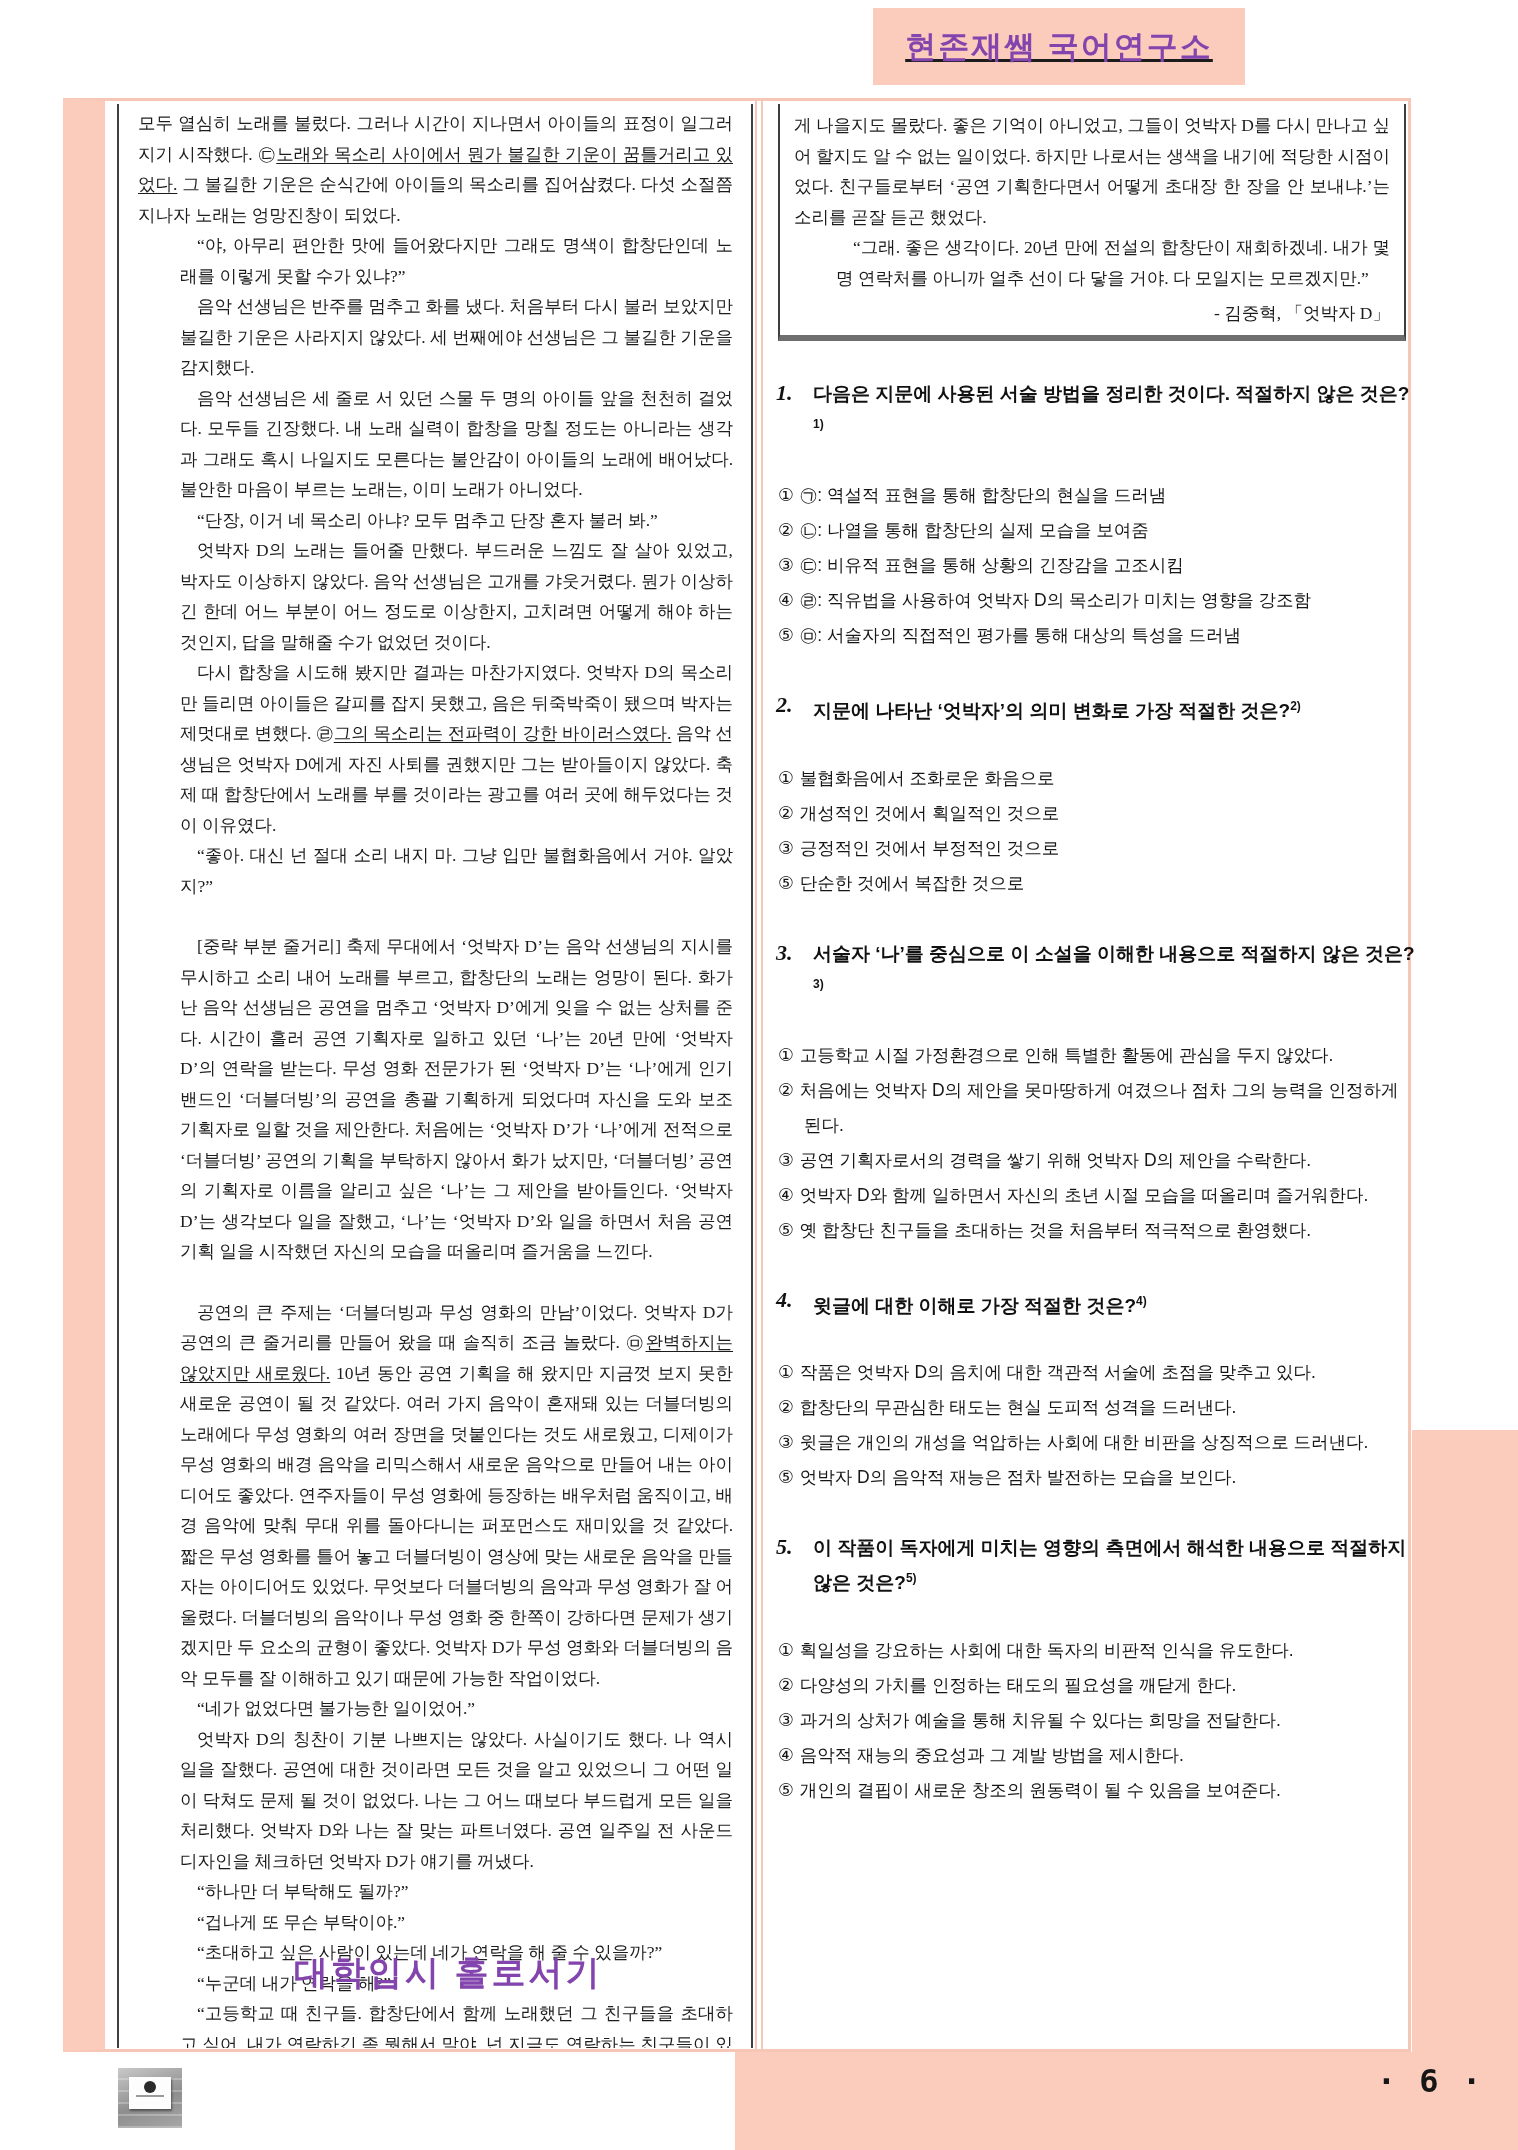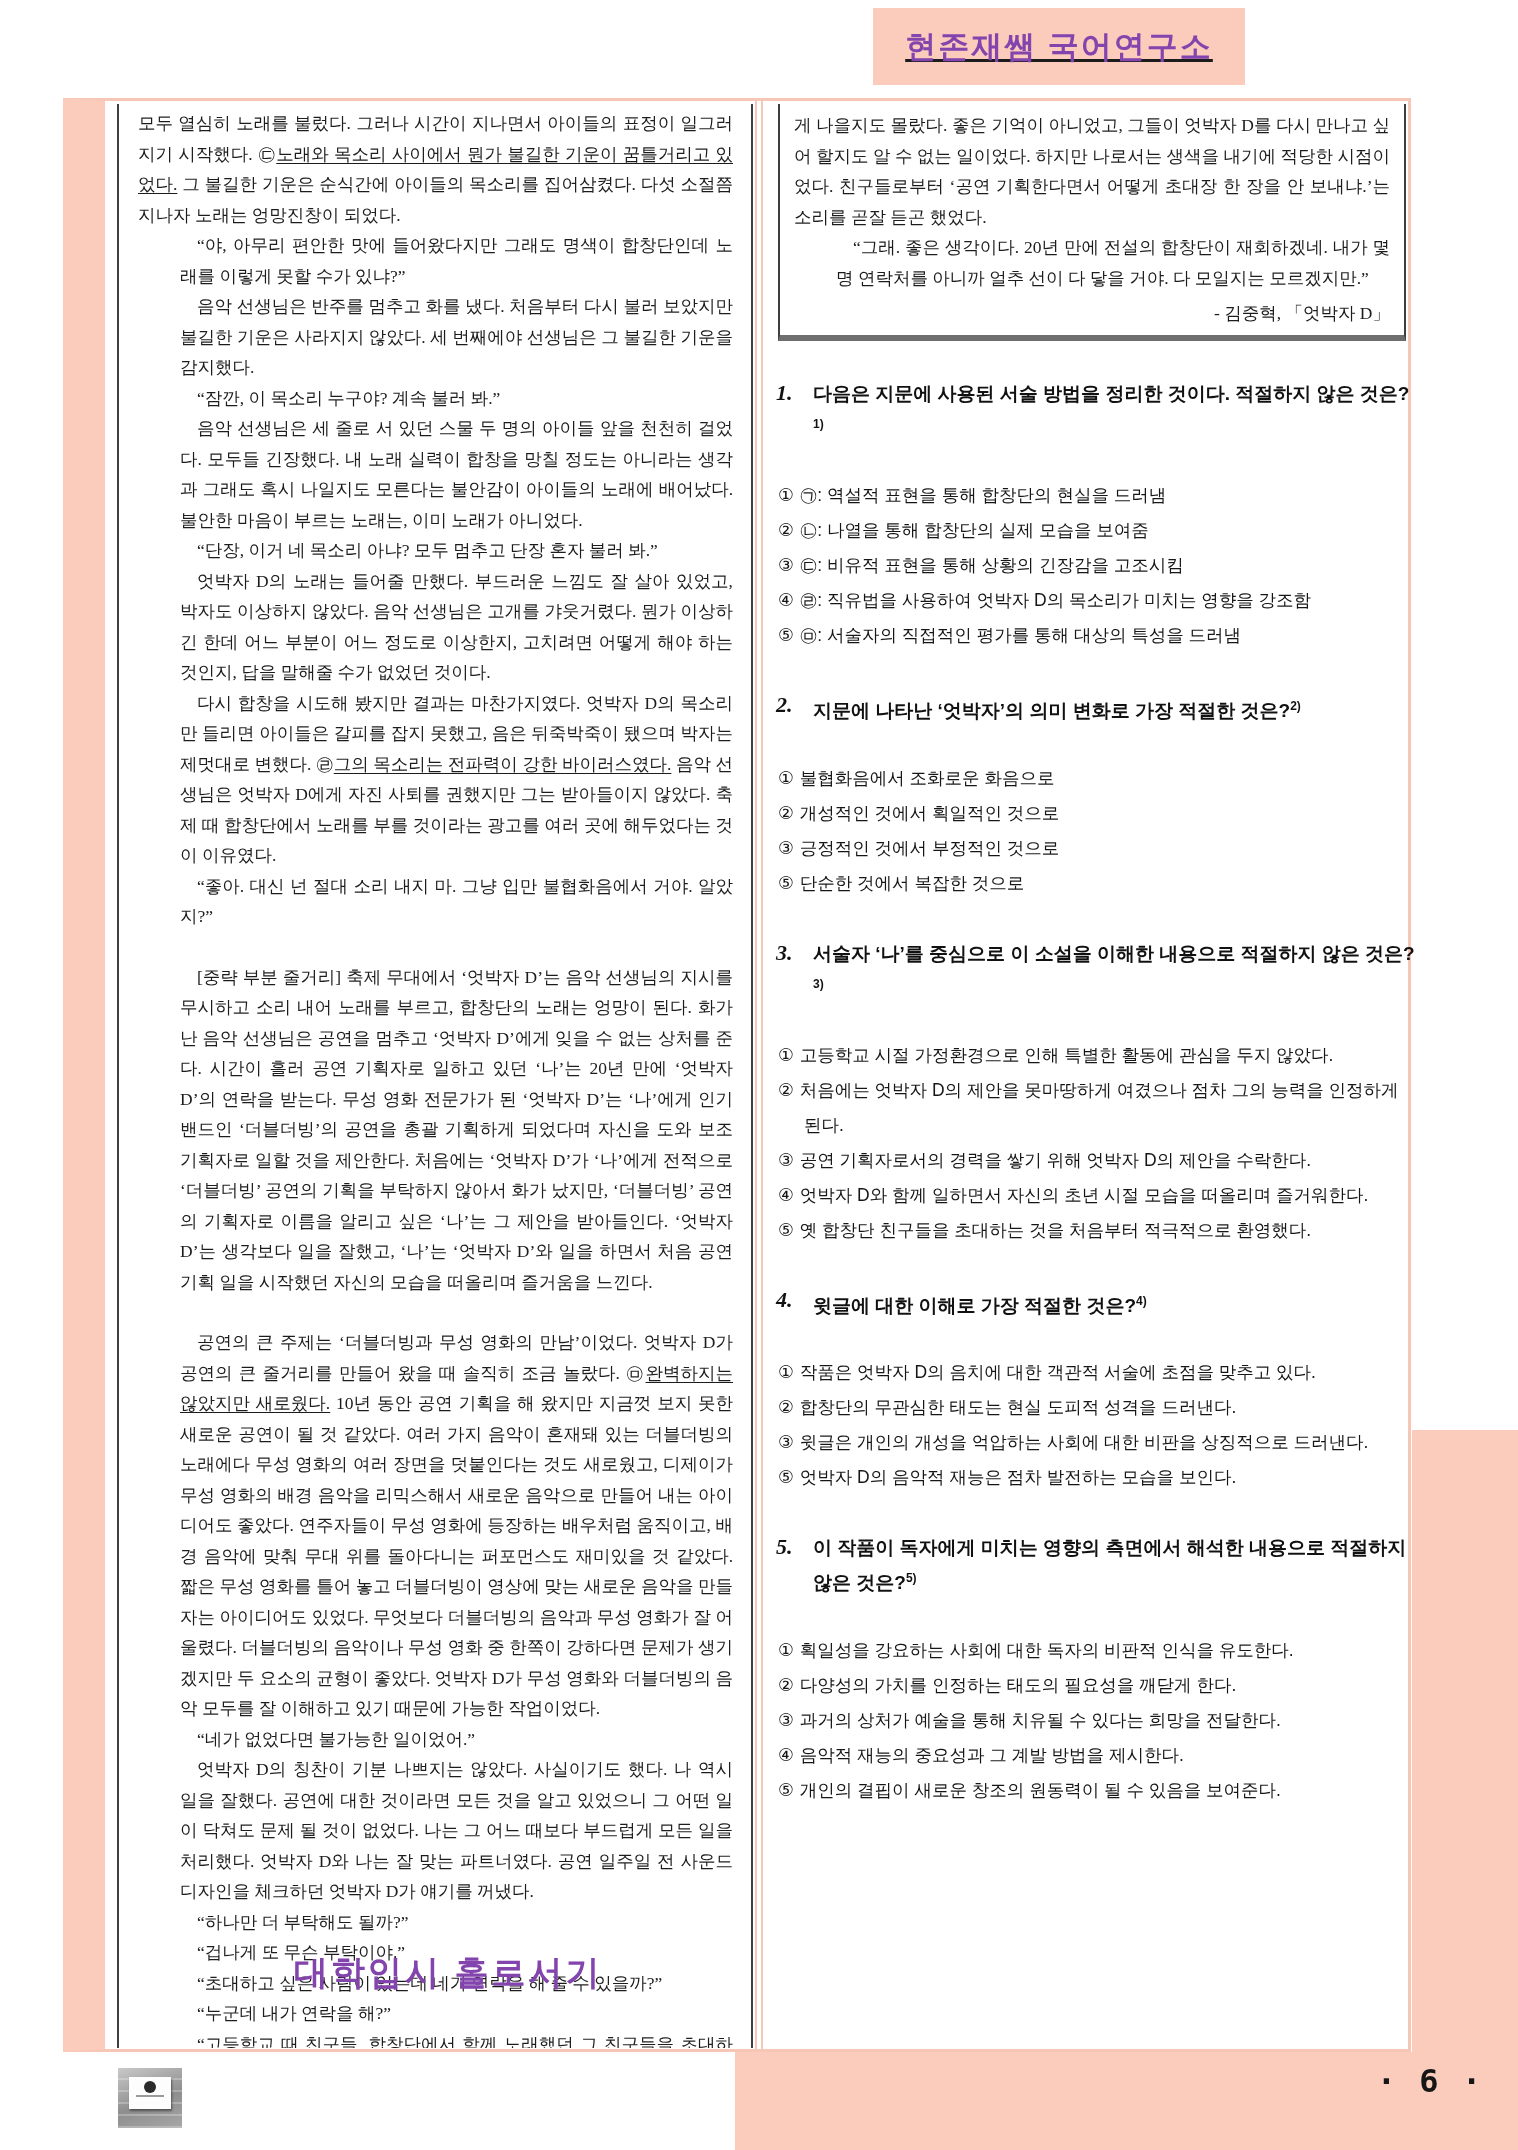--- a/index.html
+++ b/index.html
@@ -75,21 +75,20 @@
   <div class="frame"></div>
   <div class="right-band"></div>
   <div class="bottom-band"></div>
   <div class="divider"></div>
 
   <div class="left-col">
     <div class="passage" id="left-passage">
         <p class=""><span>모두 열심히 노래를 불렀다. 그러나 시간이 지나면서 아이들의 표정이 일그러지기 시작했다. </span><span>㉢</span><span class="u">노래와 목소리 사이에서 뭔가 불길한 기운이 꿈틀거리고 있었다.</span><span> 그 불길한 기운은 순식간에 아이들의 목소리를 집어삼켰다. 다섯 소절쯤 지나자 노래는 엉망진창이 되었다.</span></p>
         <p class="ind"><span>“야, 아무리 편안한 맛에 들어왔다지만 그래도 명색이 합창단인데 노래를 이렇게 못할 수가 있냐?”</span></p>
         <p class="ind"><span>음악 선생님은 반주를 멈추고 화를 냈다. 처음부터 다시 불러 보았지만 불길한 기운은 사라지지 않았다. 세 번째에야 선생님은 그 불길한 기운을 감지했다.</span></p>
-        <p class="ind"><span>“잠깐, 이 목소리 누구야? 계속 불러 봐.”</span></p>
         <p class="ind"><span>음악 선생님은 세 줄로 서 있던 스물 두 명의 아이들 앞을 천천히 걸었다. 모두들 긴장했다. 내 노래 실력이 합창을 망칠 정도는 아니라는 생각과 그래도 혹시 나일지도 모른다는 불안감이 아이들의 노래에 배어났다. 불안한 마음이 부르는 노래는, 이미 노래가 아니었다.</span></p>
         <p class="ind"><span>“단장, 이거 네 목소리 아냐?  모두 멈추고 단장 혼자 불러 봐.”</span></p>
         <p class="ind"><span>엇박자 D의 노래는 들어줄 만했다. 부드러운 느낌도 잘 살아 있었고, 박자도 이상하지 않았다. 음악 선생님은 고개를 갸웃거렸다. 뭔가 이상하긴 한데 어느 부분이 어느 정도로 이상한지, 고치려면 어떻게 해야 하는 것인지, 답을 말해줄 수가 없었던 것이다.</span></p>
         <p class="ind"><span>다시 합창을 시도해 봤지만 결과는 마찬가지였다. 엇박자 D의 목소리만 들리면 아이들은 갈피를 잡지 못했고, 음은 뒤죽박죽이 됐으며 박자는 제멋대로 변했다. </span><span>㉣</span><span class="u">그의 목소리는 전파력이 강한 바이러스였다.</span><span> 음악 선생님은 엇박자 D에게 자진 사퇴를 권했지만 그는 받아들이지 않았다. 축제 때 합창단에서 노래를 부를 것이라는 광고를 여러 곳에 해두었다는 것이 이유였다.</span></p>
         <p class="ind"><span>“좋아. 대신 넌 절대 소리 내지 마. 그냥 입만 불협화음에서 거야. 알았지?”</span></p>
         <p class="ind gap"><span>[중략 부분 줄거리] 축제 무대에서 ‘엇박자 D’는 음악 선생님의 지시를 무시하고 소리 내어 노래를 부르고, 합창단의 노래는 엉망이 된다. 화가 난 음악 선생님은 공연을 멈추고 ‘엇박자 D’에게 잊을 수 없는 상처를 준다. 시간이 흘러 공연 기획자로 일하고 있던 ‘나’는 20년 만에 ‘엇박자 D’의 연락을 받는다. 무성 영화 전문가가 된 ‘엇박자 D’는 ‘나’에게 인기 밴드인 ‘더블더빙’의 공연을 총괄 기획하게 되었다며 자신을 도와 보조 기획자로 일할 것을 제안한다. 처음에는 ‘엇박자 D’가 ‘나’에게 전적으로 ‘더블더빙’ 공연의 기획을 부탁하지 않아서 화가 났지만, ‘더블더빙’ 공연의 기획자로 이름을 알리고 싶은 ‘나’는 그 제안을 받아들인다. ‘엇박자 D’는 생각보다 일을 잘했고, ‘나’는 ‘엇박자 D’와 일을 하면서 처음 공연 기획 일을 시작했던 자신의 모습을 떠올리며 즐거움을 느낀다.</span></p>
         <p class="ind gap"><span>공연의 큰 주제는 ‘더블더빙과 무성 영화의 만남’이었다. 엇박자 D가 공연의 큰 줄거리를 만들어 왔을 때 솔직히 조금 놀랐다. </span><span>㉤</span><span class="u">완벽하지는 않았지만 새로웠다.</span><span> 10년 동안 공연 기획을 해 왔지만 지금껏 보지 못한 새로운 공연이 될 것 같았다. 여러 가지 음악이 혼재돼 있는 더블더빙의 노래에다 무성 영화의 여러 장면을 덧붙인다는 것도 새로웠고, 디제이가 무성 영화의 배경 음악을 리믹스해서 새로운 음악으로 만들어 내는 아이디어도 좋았다. 연주자들이 무성 영화에 등장하는 배우처럼 움직이고, 배경 음악에 맞춰 무대 위를 돌아다니는 퍼포먼스도 재미있을 것 같았다. 짧은 무성 영화를 틀어 놓고 더블더빙이 영상에 맞는 새로운 음악을 만들자는 아이디어도 있었다. 무엇보다 더블더빙의 음악과 무성 영화가 잘 어울렸다. 더블더빙의 음악이나 무성 영화 중 한쪽이 강하다면 문제가 생기겠지만 두 요소의 균형이 좋았다. 엇박자 D가 무성 영화와 더블더빙의 음악 모두를 잘 이해하고 있기 때문에 가능한 작업이었다.</span></p>
         <p class="ind"><span>“네가 없었다면 불가능한 일이었어.”</span></p>
         <p class="ind"><span>엇박자 D의 칭찬이 기분 나쁘지는 않았다. 사실이기도 했다. 나 역시 일을 잘했다. 공연에 대한 것이라면 모든 것을 알고 있었으니 그 어떤 일이 닥쳐도 문제 될 것이 없었다. 나는 그 어느 때보다 부드럽게 모든 일을 처리했다. 엇박자 D와 나는 잘 맞는 파트너였다. 공연 일주일 전 사운드 디자인을 체크하던 엇박자 D가 얘기를 꺼냈다.</span></p>
         <p class="ind"><span>“하나만 더 부탁해도 될까?”</span></p>

